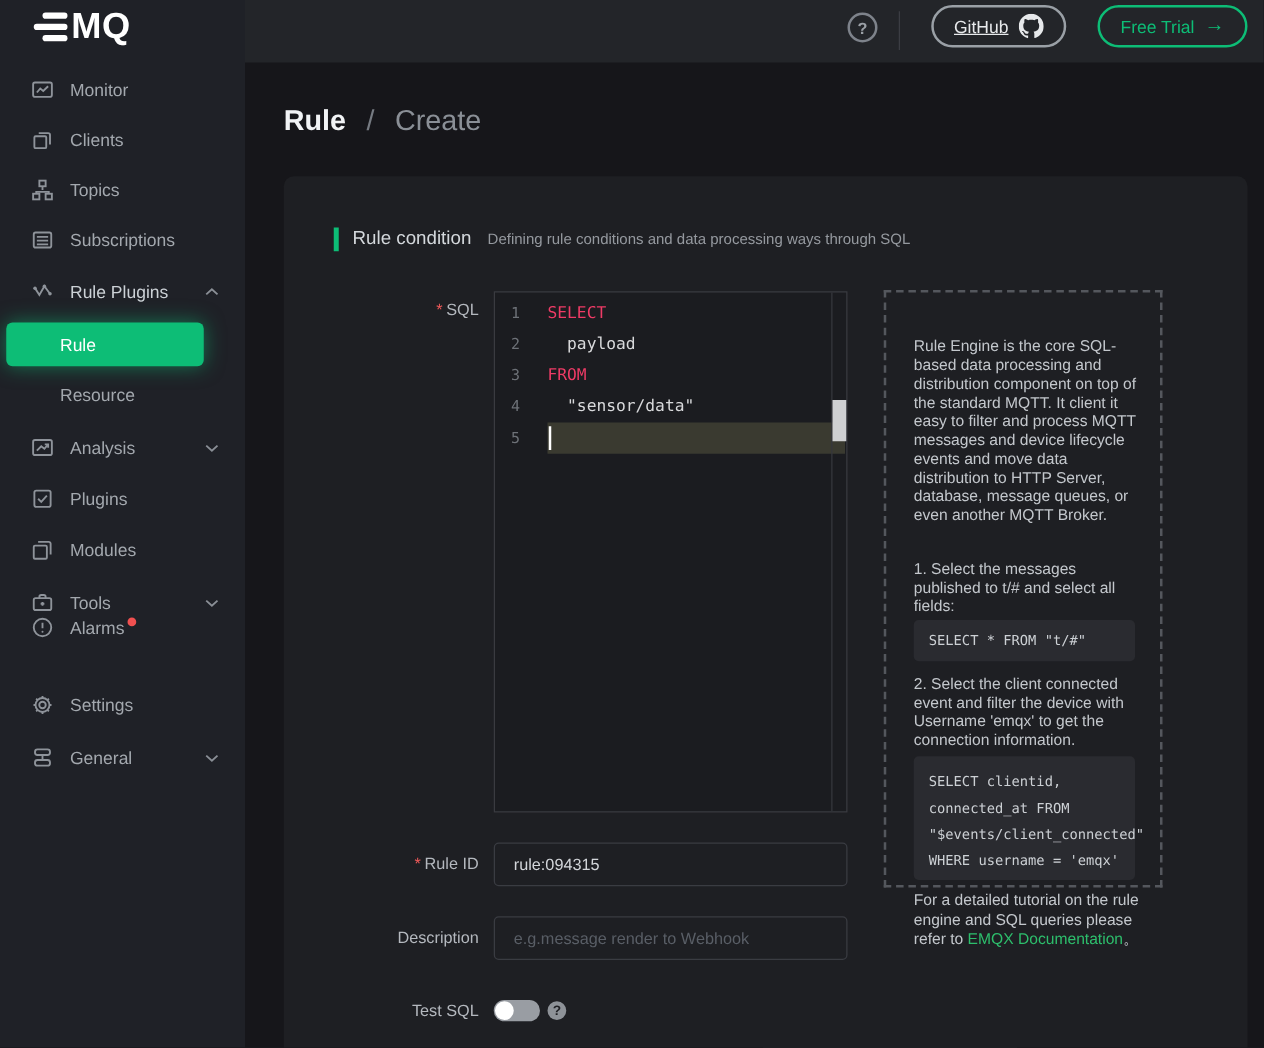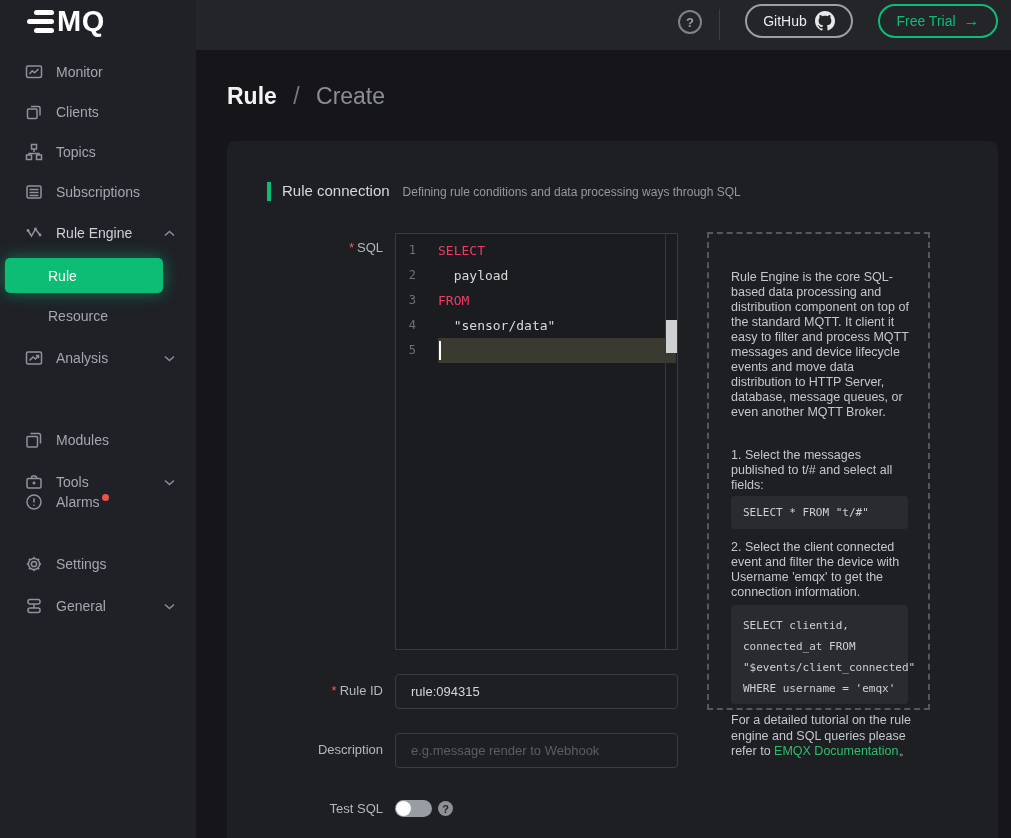--- a/index.html
+++ b/index.html
@@ -28,21 +28,21 @@
     background:var(--accent-green,#0dbd76); border-radius:5px;
     box-shadow:0 0 16px rgba(13,189,118,.55); display:flex; align-items:center; padding-left:43px; cursor:pointer; }
   .rule-btn span { color:#fff; font-size:14px; }
   .alarm-dot { width:7px; height:7px; border-radius:50%; background:var(--alarm-red,#f05050); margin-left:2px; margin-top:-10px; }
   
   .topbar { position:absolute; left:196px; top:0; width:815px; height:50px; background:#232529; z-index:2; }
   .help-circle { position:absolute; left:482px; top:10px; width:24px; height:24px; border:2px solid #7e838b;
     border-radius:50%; color:#9ba0a6; font-size:13px; font-weight:bold; display:flex; align-items:center; justify-content:center; cursor:pointer; }
   .top-divider { position:absolute; left:523px; top:9px; width:1px; height:31px; background:#3b3d43; }
   .pill { position:absolute; top:4px; height:34px; border-radius:17px; display:flex; align-items:center; justify-content:center; gap:8px; cursor:pointer; background:transparent; }
-  .pill-github { left:549px; width:108px; border:2px solid #9aa0a6; color:#e8eaec; font-size:14px; }
+  .pill-github { left:549px; width:108px; border:2px solid #9aa0a6; color:#e8eaec; font-size:14px;text-decoration:underline; }
   .pill-trial { left:682px; width:120px; border:2px solid var(--accent-green,#0dbd76); color:var(--accent-green,#0dbd76); font-size:14px; }
   .pill-trial .arrow { font-size:16px; line-height:14px; }
   .octo { width:20px; height:20px; }
   
   .content { position:absolute; left:196px; top:50px; width:815px; height:788px; background:#16161a; }
   .breadcrumb { position:absolute; left:31px; top:33px; font-size:23px; }
   .breadcrumb .bc-root { color:#f1f3f5; font-weight:bold; }
   .breadcrumb .bc-sep { color:#767b82; margin:0 10px; }
   .breadcrumb .bc-cur { color:#8a8f96; }
   .card { position:absolute; left:31px; top:91px; width:771px; height:747px; background:#1e1f23; border-radius:8px; }
@@ -139,21 +139,21 @@
 
   <div class="nav-item active-section" style="top:213px">
     <span class="nicon">
       <svg viewBox="0 0 18 18" width="18" height="18" fill="none" stroke="currentColor" stroke-width="1.5">
           <polyline points="3,6.5 6.5,12 10.5,5 15,11"></polyline>
           <circle cx="3" cy="6.5" r="1.4" fill="#8e939a" stroke="none"></circle>
           <circle cx="10.5" cy="5" r="1.4" fill="#8e939a" stroke="none"></circle>
           <circle cx="15" cy="11" r="1.4" fill="#8e939a" stroke="none"></circle>
         </svg>
     </span>
-    <span class="nlabel">Rule Engine</span>
+    <span class="nlabel">Rule Plugins</span>
     <span class="nav-chev">
       <svg viewBox="0 0 11 7" width="11" height="7" fill="none" stroke="currentColor" stroke-width="1.5">
           <polyline points="1,5.5 5.5,1.5 10,5.5"></polyline>
         </svg>
     </span>
   </div>
 
   <div class="rule-btn">
     <span>Rule</span>
   </div>
@@ -171,20 +171,29 @@
         </svg>
     </span>
     <span class="nlabel">Analysis</span>
     <span class="nav-chev">
       <svg viewBox="0 0 11 7" width="11" height="7" fill="none" stroke="currentColor" stroke-width="1.5">
           <polyline points="1,1.5 5.5,5.5 10,1.5"></polyline>
         </svg>
     </span>
   </div>
 
+  <div class="nav-item" style="top:379px">
+    <span class="nicon">
+      <svg viewBox="0 0 18 18" width="18" height="18" fill="none" stroke="currentColor" stroke-width="1.5">
+          <rect x="2.5" y="2.5" width="13" height="13" rx="1.5"></rect>
+          <polyline points="5.5,9 8,11.5 12.5,6.5"></polyline>
+        </svg>
+    </span>
+    <span class="nlabel">Plugins</span>
+  </div>
 
   <div class="nav-item" style="top:420px">
     <span class="nicon">
       <svg viewBox="0 0 18 18" width="18" height="18" fill="none" stroke="currentColor" stroke-width="1.5">
           <rect x="2" y="5.5" width="10.5" height="10.5" rx="1"></rect>
           <path d="M5.5 2.5 h8.5 a1.5 1.5 0 0 1 1.5 1.5 v8.5"></path>
         </svg>
     </span>
     <span class="nlabel">Modules</span>
   </div>
@@ -266,21 +275,21 @@
 <div class="content">
   <div class="breadcrumb">
     <span class="bc-root">Rule</span>
     <span class="bc-sep">/</span>
     <span class="bc-cur">Create</span>
   </div>
 
   <div class="card">
     <div class="card-header">
       <span class="green-bar"></span>
-      <span class="card-title">Rule connection</span>
+      <span class="card-title">Rule condition</span>
       <span class="card-sub">Defining rule conditions and data processing ways through SQL</span>
     </div>
 
     <div class="form-label" style="top:99px">
       <span class="req">*</span><span>SQL</span>
     </div>
 
     <div class="editor">
       <div class="ed-active-bg"></div>
       <div class="ed-line" style="top:4px">

